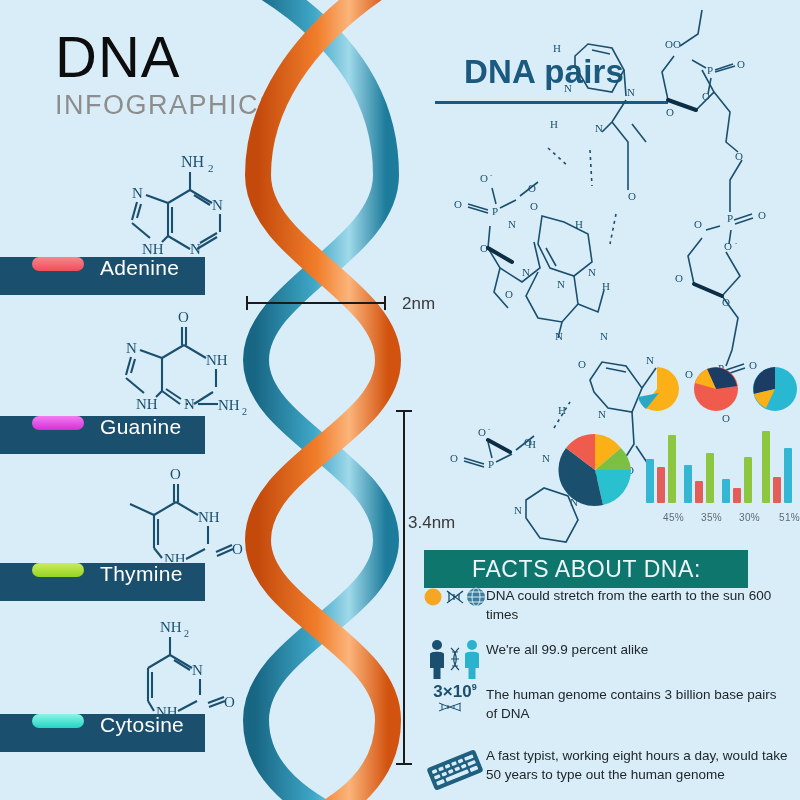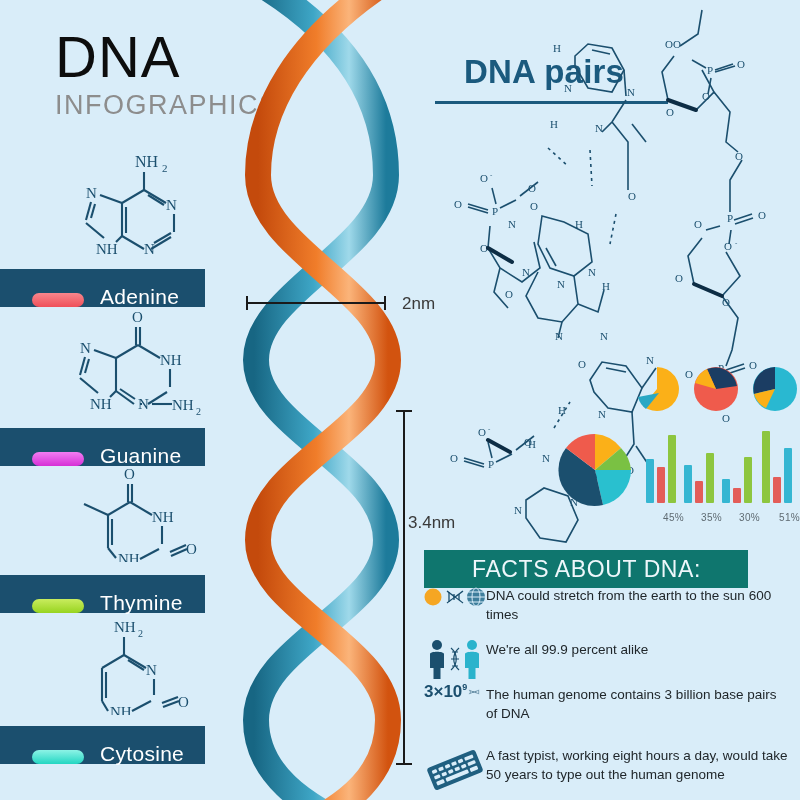--- a/index.html
+++ b/index.html
@@ -18,31 +18,31 @@
     letter-spacing: 1px; line-height: 1;
   }
   #sub-title {
     font-size: 27px; font-weight: 400; color: #8d8d8d;
     letter-spacing: 1.5px; margin-top: 6px; line-height: 1;
   }
 
   
   .legend-bar {
     position: absolute; left: 0; width: 205px; height: 38px;
-    background: #1b4f6e; display: flex; align-items: flex-end; margin-top: 12px;
+    background: #1b4f6e; display: flex; align-items: flex-start;
   }
   .legend-pill {
     width: 52px; height: 14px; border-radius: 7px; margin-left: 32px;
     flex: 0 0 auto;
   }
   .legend-label {
     color: #ffffff; font-size: 21px; font-weight: 400; margin-left: 16px;
     letter-spacing: .3px; line-height: 1;
   }
-  .mol { position: absolute; }
+  .mol { position: absolute; margin-left: 46px; }
   .mol svg { display: block; }
 
   
   #ruler-2nm { position: absolute; left: 246px; top: 296px; width: 140px; height: 14px; }
   #ruler-2nm .rbar { position: absolute; left: 0; top: 6px; width: 140px; height: 2px; background: #1a1a1a; }
   #ruler-2nm .rcapL, #ruler-2nm .rcapR { position: absolute; top: 0; width: 2px; height: 14px; background: #1a1a1a; }
   #ruler-2nm .rcapL { left: 0; } #ruler-2nm .rcapR { right: 0; }
   #label-2nm { position: absolute; left: 402px; top: 294px; font-size: 17px; color: #3a3a3a; }
 
   #ruler-34nm { position: absolute; left: 396px; top: 410px; width: 16px; height: 355px; }
@@ -582,21 +582,21 @@
           <path d="M27 10 C34 16, 34 26, 27 32"></path>
           <path d="M35 10 C28 16, 28 26, 35 32"></path>
           <path d="M28 14 H34 M27 21 H35 M28 28 H34"></path>
         </g>
       </svg>
     </span>
     <span class="fact-text">We're all 99.9 percent alike</span>
   </div>
 
   <div class="fact-row" style="top:683px; width:360px;">
-    <span class="fact-icon" style="flex-direction:row; justify-content:center;">
+    <span class="fact-icon" style="flex-direction:column; justify-content:center;">
       <span style="font-size:17px; font-weight:bold; color:#1b4f6e; line-height:1;">
         <span>3×10</span><span class="sup">9</span>
       </span>
       <svg width="40" height="12" viewBox="0 0 40 12" style="margin-top:1px;">
         <g stroke="#1b4f6e" stroke-width="1" fill="none">
           <path d="M4 2 C11 5, 18 7, 26 10"></path>
           <path d="M4 10 C11 7, 18 5, 26 2"></path>
           <path d="M7 3 L7 9 M13 4 L13 8 M19 4 L19 8 M25 3 L25 9"></path>
         </g>
       </svg>

